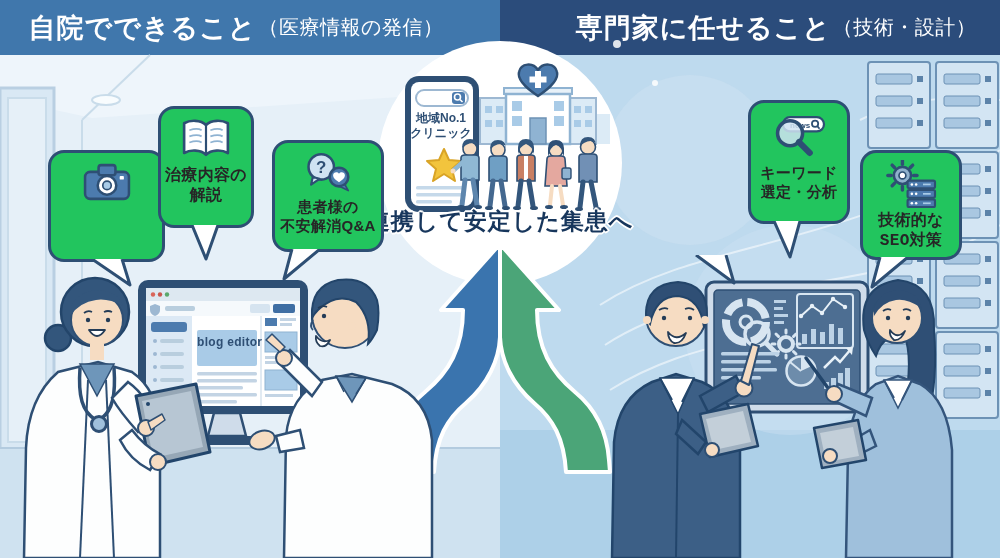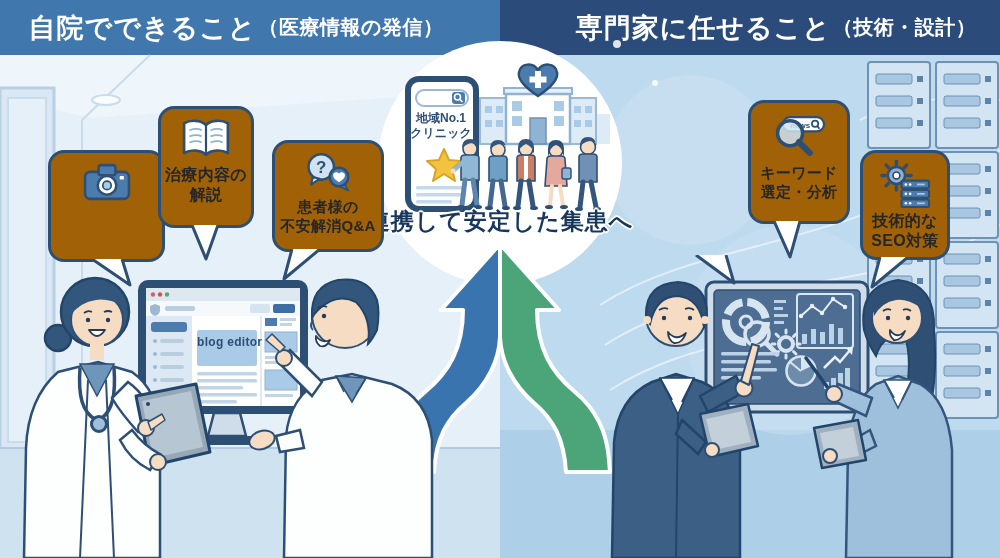--- a/index.html
+++ b/index.html
@@ -10,24 +10,24 @@
   }
   .scene{position:absolute;left:0;top:0;width:1000px;height:558px;z-index:0;}
 
   .header{
     position:absolute;top:0;height:55px;display:flex;align-items:center;
     z-index:5;color:#fff;white-space:nowrap;
   }
   .header-left{left:0;width:500px;justify-content:center;padding-right:28px;box-sizing:border-box;}
   .header-right{left:500px;width:500px;justify-content:center;padding-left:52px;box-sizing:border-box;}
   .h-title{font-size:27px;font-weight:800;letter-spacing:1px;}
-  .h-sub{font-size:20px;font-weight:700;letter-spacing:0.5px;margin-left:2px;text-align:center;}
+  .h-sub{font-size:20px;font-weight:400;letter-spacing:0.5px;margin-left:2px;text-align:center;}
 
   .bubble{
-    position:absolute;background:#a16207;border:3px solid #2e4f74;border-radius:16px;
+    position:absolute;background:#22c55e;border:3px solid #2e4f74;border-radius:16px;
     box-sizing:border-box;z-index:3;display:flex;flex-direction:column;
     align-items:center;justify-content:flex-start;padding:7px 3px 4px 3px;
   }
   .bubble .bl{
     font-weight:800;color:#262626;text-align:center;line-height:1.28;
     font-size:16px;letter-spacing:0.3px;margin-top:3px;
   }
   .bubble .bl.small{font-size:15px;}
   .tail{position:absolute;z-index:4;}
 
@@ -462,21 +462,21 @@
       <line x1="32" y1="36" x2="44" y2="48" stroke="#2e4f74" stroke-width="7" stroke-linecap="round"></line>
     </svg>
     <div class="bl small">
       <span>キーワード</span><br><span>選定・分析</span>
     </div>
   </div>
   <svg class="tail" style="left:766px;top:221px;" width="44" height="40">
     <path d="M8,0 L24,36 L34,0" fill="#ffffff" stroke="#2e4f74" stroke-width="3" stroke-linejoin="round"></path>
   </svg>
 
-  <div class="bubble" style="left:860px;top:150px;width:90px;height:110px;">
+  <div class="bubble" style="left:860px;top:150px;width:102px;height:110px;font-family:Liberation Mono, monospace;">
     <svg width="58" height="48" viewBox="0 0 64 56">
       <g stroke="#2e4f74">
         <g stroke-width="4" stroke-linecap="round">
           <line x1="22" y1="5" x2="22" y2="1"></line>
             <line x1="22" y1="31" x2="22" y2="35"></line>
           <line x1="9" y1="18" x2="5" y2="18"></line>
             <line x1="35" y1="18" x2="39" y2="18"></line>
           <line x1="13" y1="9" x2="10" y2="6"></line>
             <line x1="31" y1="27" x2="34" y2="30"></line>
           <line x1="13" y1="27" x2="10" y2="30"></line>

